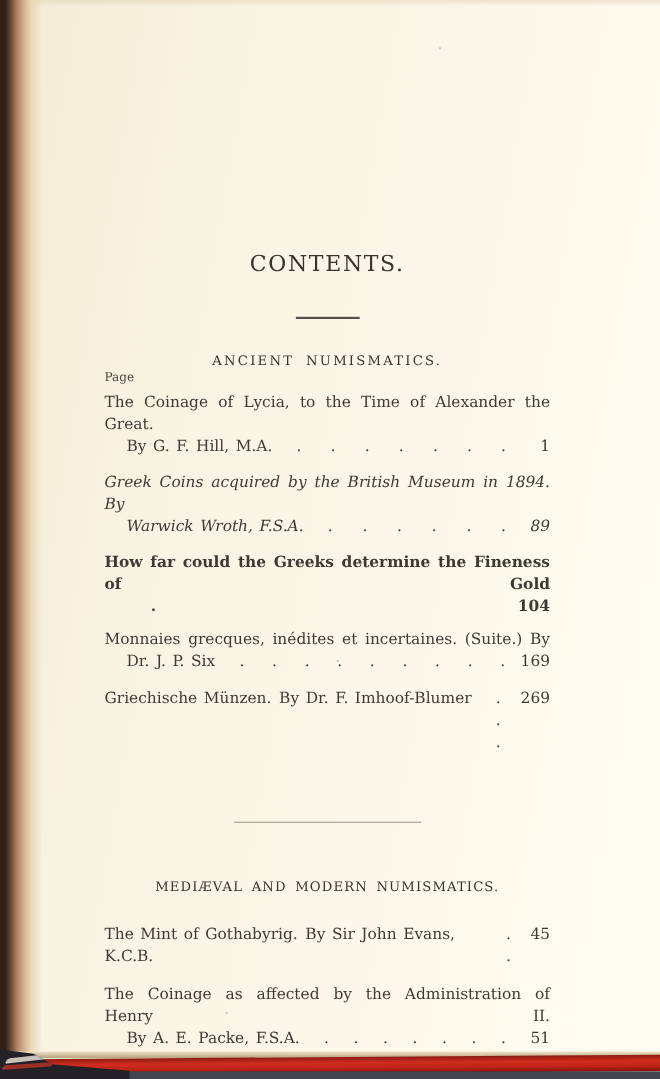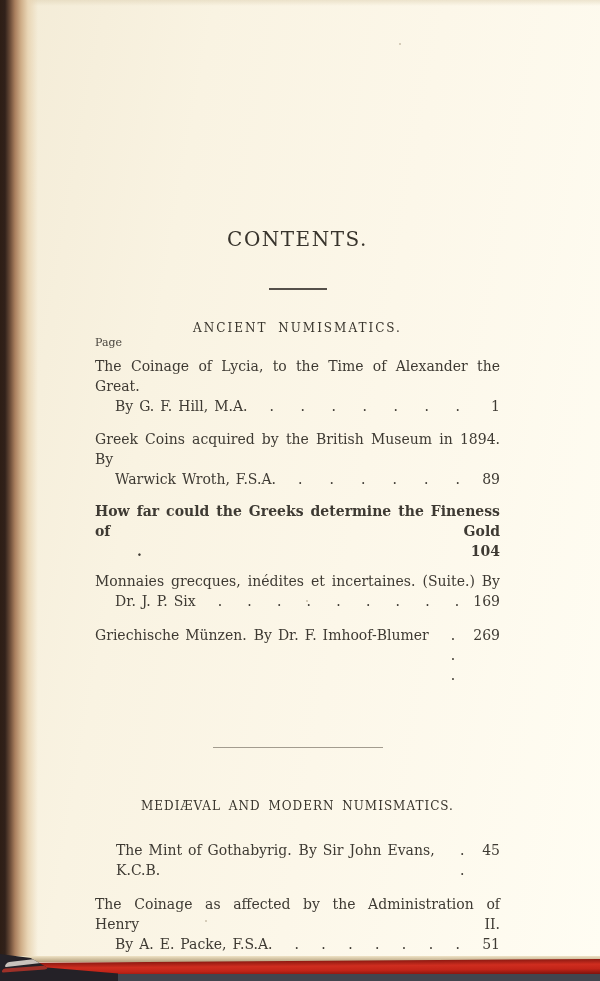--- a/index.html
+++ b/index.html
@@ -44,22 +44,22 @@
     letter-spacing:1.5px;color:#38342c;line-height:26px;
   }
   .title-rule{width:58px;height:2px;background:#55504a;margin:36px auto 0;}
   .sec-head{
     margin:0;font-weight:normal;text-align:center;color:#38342c;line-height:16px;font-size:12px;
   }
   .sec-head.s1{letter-spacing:2px;word-spacing:5px;margin-top:30px;}
   .sec-head.s2{letter-spacing:1px;word-spacing:3px;margin-top:50px;}
   .page-label{margin-top:1px;font-size:11px;line-height:11px;text-align:left;padding-right:2px;color:#4a463f;}
   .entry{font-size:14px;line-height:20px;word-spacing:1.5px;}
-  .e1{margin-top:8px;}.e2{margin-top:13px;}.e3{margin-top:12px;font-weight:bold;}
-  .e4{margin-top:10px;}.e5{margin-top:14px;}.e6{margin-top:26px;margin-left:21px;}.e7{margin-top:14px;}
+  .e1{margin-top:8px;}.e2{margin-top:13px;font-style:italic;}.e3{margin-top:12px;font-weight:bold;}
+  .e4{margin-top:10px;}.e5{margin-top:14px;}.e6{margin-top:26px;}.e7{margin-top:14px;}
   .l1{text-align:justify;text-align-last:justify;}
   .row{display:flex;align-items:flex-start;}
   .row.ind{padding-left:20px;}
   .dots{flex:1;text-align:justify;text-align-last:justify;padding:0 14px 0 22px;overflow:hidden;}
   .pn{min-width:26px;text-align:right;}
   .ital{}
   .divider{width:170px;height:1px;background:#a39c8f;margin:62px auto 0;}
 </style>
 </head>
 <body>

